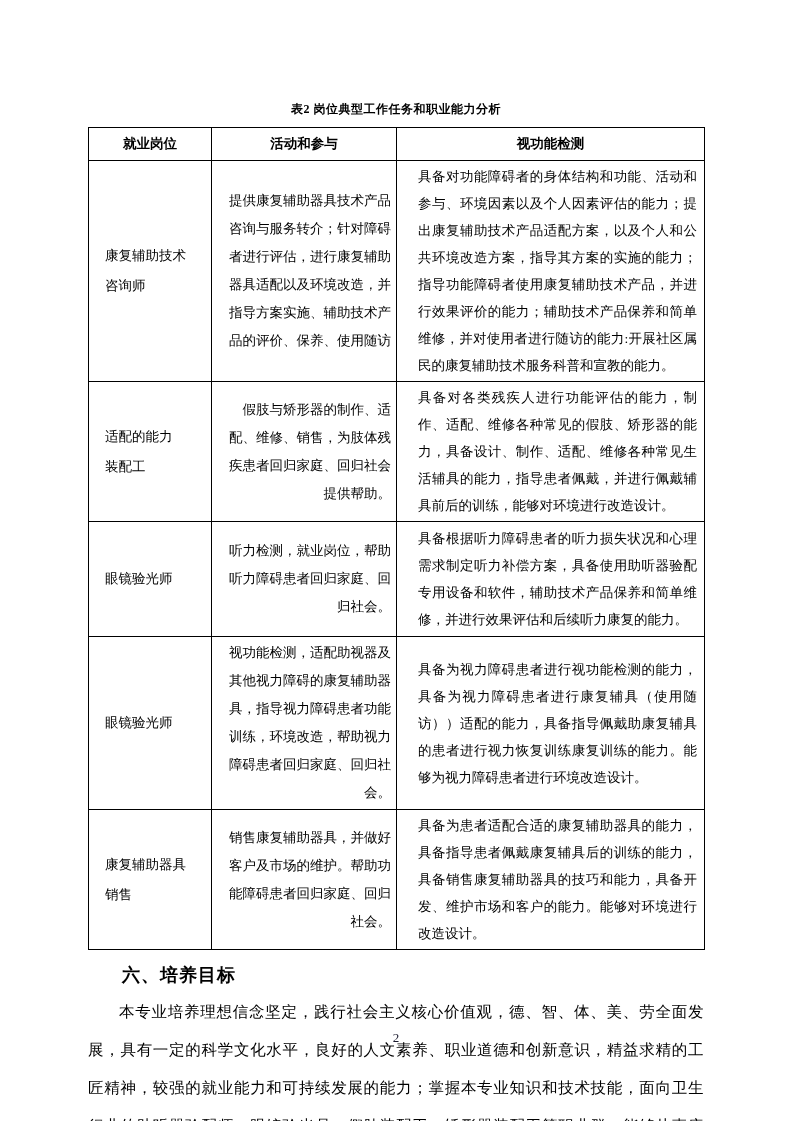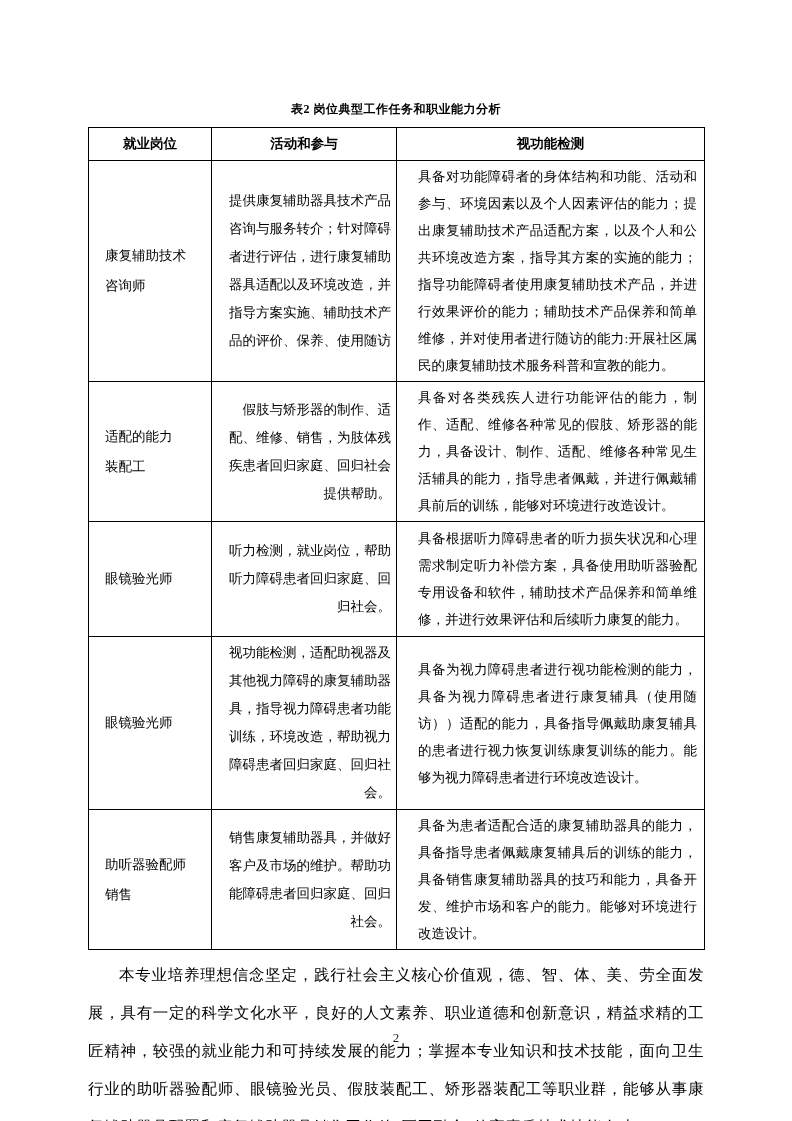--- a/index.html
+++ b/index.html
@@ -140,26 +140,27 @@
         <td class="cell-position">眼镜验光师</td>
         <td class="cell-tasks">听力检测，就业岗位，帮助听力障碍患者回归家庭、回归社会。</td>
         <td class="cell-abilities">具备根据听力障碍患者的听力损失状况和心理需求制定听力补偿方案，具备使用助听器验配专用设备和软件，辅助技术产品保养和简单维修，并进行效果评估和后续听力康复的能力。</td>
       </tr>
       <tr class="row-h135">
         <td class="cell-position">眼镜验光师</td>
         <td class="cell-tasks">视功能检测，适配助视器及其他视力障碍的康复辅助器具，指导视力障碍患者功能训练，环境改造，帮助视力障碍患者回归家庭、回归社会。</td>
         <td class="cell-abilities">具备为视力障碍患者进行视功能检测的能力，具备为视力障碍患者进行康复辅具（使用随访））适配的能力，具备指导佩戴助康复辅具的患者进行视力恢复训练康复训练的能力。能够为视力障碍患者进行环境改造设计。</td>
       </tr>
       <tr class="row-h112b">
-        <td class="cell-position">助听器验配师
+        <td class="cell-position">康复辅助器具
 销售</td>
         <td class="cell-tasks">销售康复辅助器具，并做好客户及市场的维护。帮助功能障碍患者回归家庭、回归社会。</td>
         <td class="cell-abilities">具备为患者适配合适的康复辅助器具的能力，具备指导患者佩戴康复辅具后的训练的能力，具备销售康复辅助器具的技巧和能力，具备开发、维护市场和客户的能力。能够对环境进行改造设计。</td>
       </tr>
     </tbody>
   </table>
 
+  <div class="section-heading">六、培养目标</div>
 
   <div class="section-paragraph">本专业培养理想信念坚定，践行社会主义核心价值观，德、智、体、美、劳全面发展，具有一定的科学文化水平，良好的人文素养、职业道德和创新意识，精益求精的工匠精神，较强的就业能力和可持续发展的能力；掌握本专业知识和技术技能，面向卫生行业的助听器验配师、眼镜验光员、假肢装配工、矫形器装配工等职业群，能够从事康复辅助器具配置和康复辅助器具销售工作的“医工融合”的高素质技术技能人才。</div>
 
 </div>
 
 <div class="page-number">2</div>
 
 </body></html>

